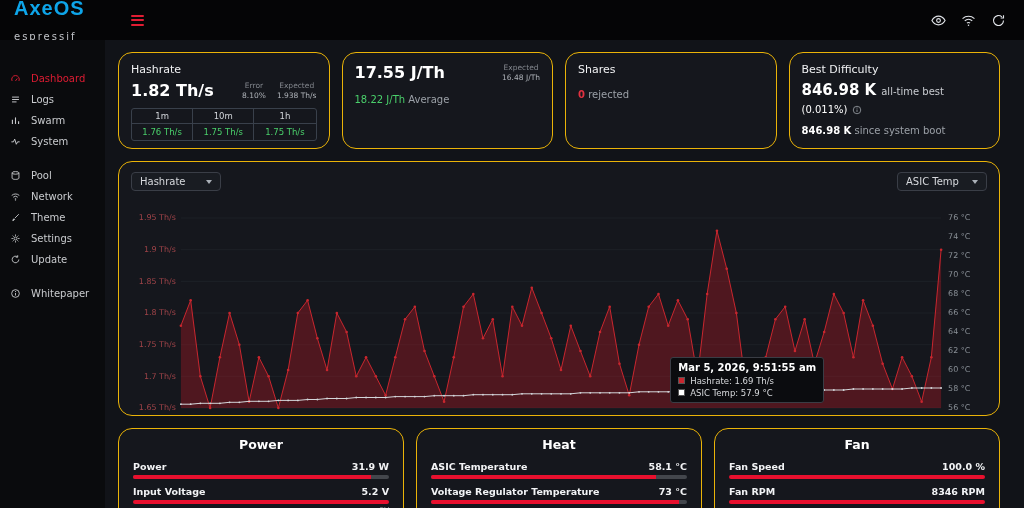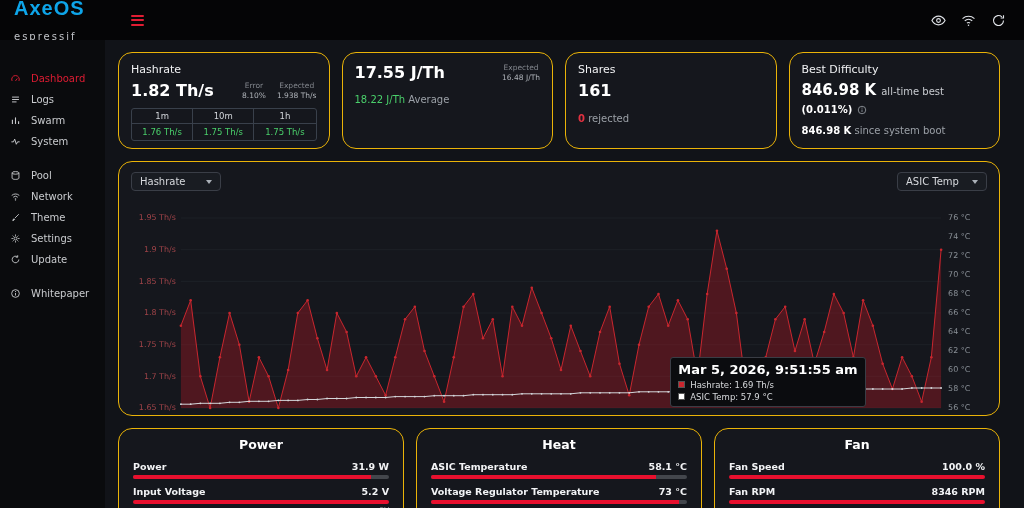--- a/index.html
+++ b/index.html
@@ -38,33 +38,33 @@
   .hr-table .h{padding:2px 0;border-bottom:1px solid #39404b;color:#d2d5da}
   .hr-table .v{padding:3px 0;color:#4ad06b}
   .avg-line{margin-top:12px;font-size:10px}
   .green{color:#4ad06b}
   .dim{color:#9ba0a7}
   .rej-line{margin-top:13px;font-size:10px}
   .red{color:#e03140;font-weight:bold}
   .bd-line1{display:flex;align-items:baseline;gap:5px;flex-wrap:wrap}
   .bd-line1 .big{font-size:15px}
   .bd-suffix{font-size:10px;color:#c9ccd1}
-  .bd-pct{font-size:10px;font-weight:bold;color:#fff}
+  .bd-pct{font-size:10px;font-weight:normal;color:#fff}
   .info-icon{width:10px;height:10px;color:#9aa0a6;align-self:center;cursor:pointer}
   .bd-line2{margin-top:10px;font-size:10px}
   .bd-line2 b{color:#fff}
   
   .chart-card{margin-top:12px;height:255px;padding:10px 12px;position:relative}
   .chart-controls{display:flex;justify-content:space-between}
   .select{display:flex;align-items:center;justify-content:space-between;min-width:90px;gap:12px;border:1px solid #3a3e47;background:#191c22;border-radius:4px;font-size:10px;padding:3px 8px;color:#d7d9dd;cursor:pointer}
   .chev{width:0;height:0;border-left:3.5px solid transparent;border-right:3.5px solid transparent;border-top:4px solid #aab0b8}
   .chart-area{position:relative;height:205px;margin-top:22px}
   #chart-svg{width:100%;height:100%;display:block}
   .tooltip{position:absolute;left:63%;top:70%;background:#0b0c0f;border:1px solid #3a3d45;border-radius:3px;padding:4px 7px;font-size:8.5px;white-space:nowrap;z-index:5}
-  .tt-title{font-weight:bold;color:#fff;margin-bottom:3px;font-size:13px}
+  .tt-title{font-weight:bold;color:#fff;margin-bottom:3px;font-size:10px}
   .tt-row{display:flex;align-items:center;gap:5px;color:#d8dadd;margin-top:2px}
   .sw{width:7px;height:7px;display:inline-block;border:1px solid #555}
   
   .cards3{display:grid;grid-template-columns:1fr 1fr 1fr;gap:12px;margin-top:12px}
   .bcard{padding:6px 14px 18px;min-height:120px}
   .bcard h3{text-align:center;font-size:12.5px;font-weight:bold;color:#fff;margin:2px 0 9px}
   .meter{margin-bottom:7px}
   .meter .lr{display:flex;justify-content:space-between;font-size:9.5px;font-weight:bold;color:#f2f3f5;margin-bottom:3px}
   .track{height:4px;background:#43464c;border-radius:2px;overflow:hidden}
   .fill{height:100%;background:#e8102e}
@@ -225,21 +225,20 @@
           </div>
         </div>
         <div class="avg-line">
           <span class="green">18.22 J/Th</span>
           <span class="dim">Average</span>
         </div>
       </div>
 
       <div class="card">
         <div class="card-title">Shares</div>
-        <div class="big">161</div>
         <div class="rej-line">
           <span class="red">0</span>
           <span class="dim">rejected</span>
         </div>
       </div>
 
       <div class="card">
         <div class="card-title">Best Difficulty</div>
         <div class="bd-line1">
           <span class="big">846.98 K</span>

